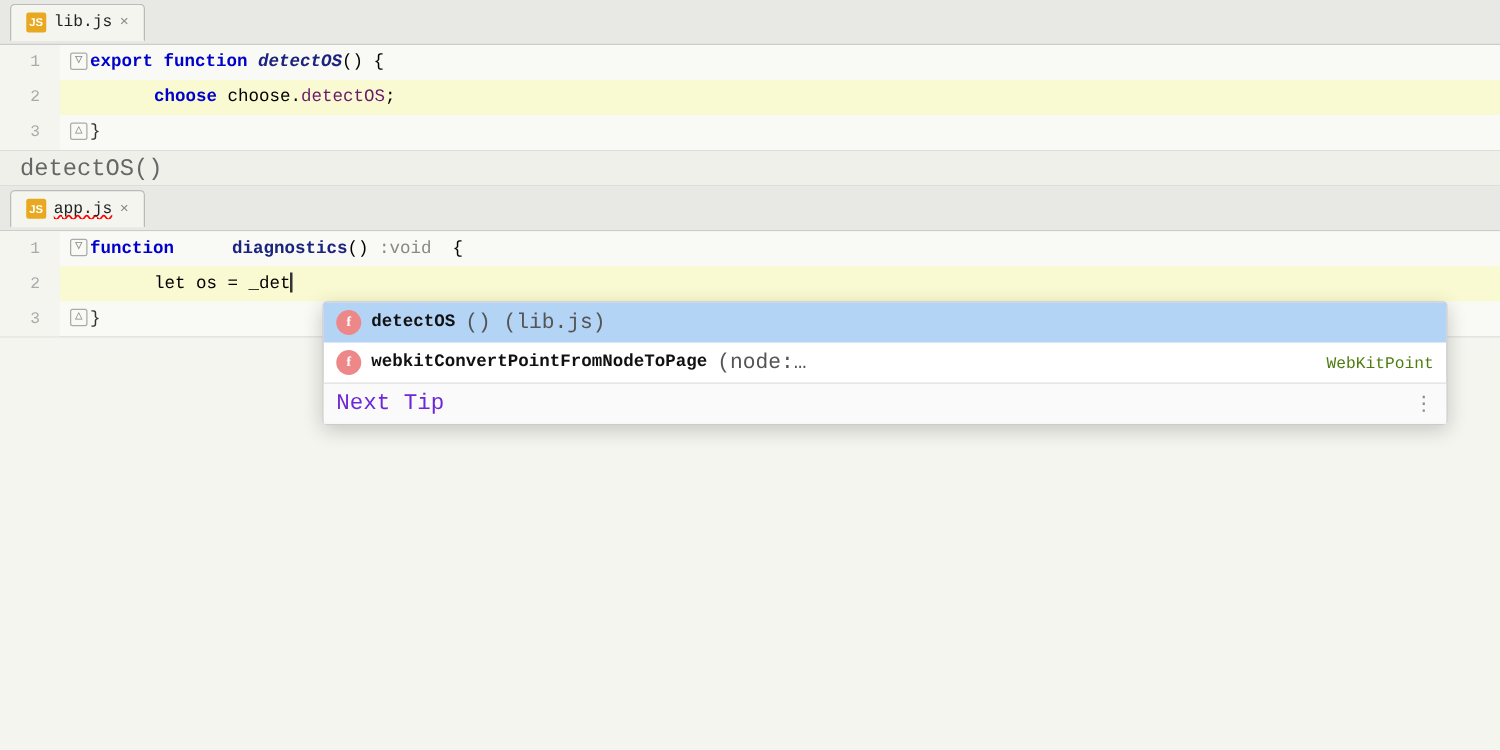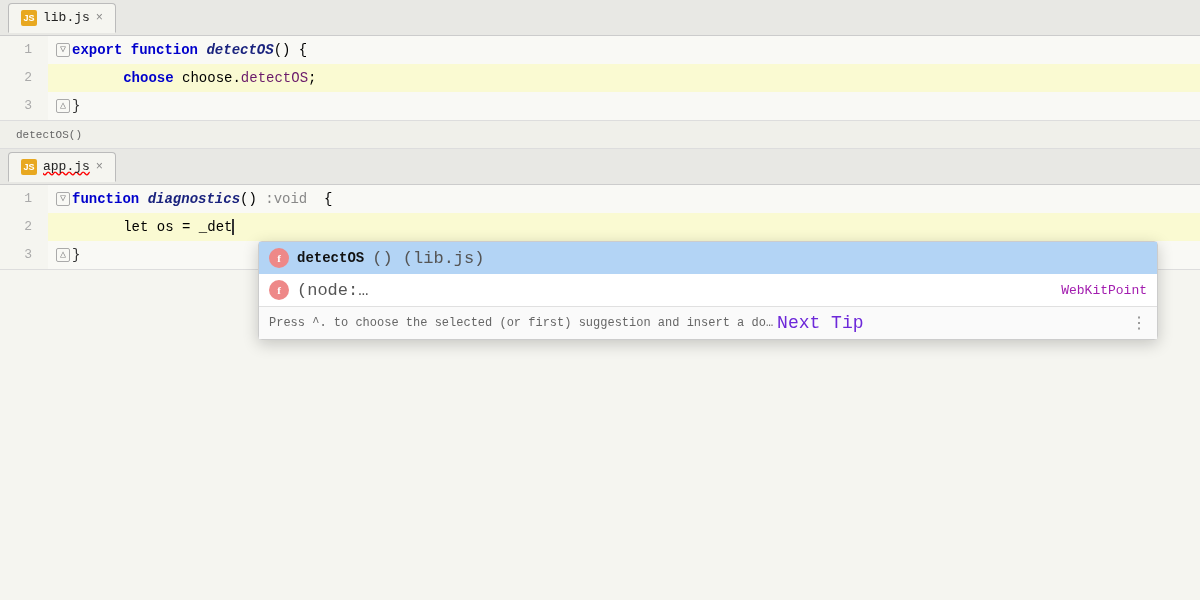--- a/index.html
+++ b/index.html
@@ -121,36 +121,36 @@
       margin-right: 2px;
       vertical-align: middle;
     }
 
     
     .kw-export { color: #0000cc; font-weight: bold; }
     .kw-function { color: #0000cc; font-weight: bold; }
     .kw-let { color: #000000; font-weight: normal; }
     .kw-return { color: #0000cc; font-weight: bold; }
     .fn-name { color: #1a237e; font-style: italic; font-weight: bold; }
-    .fn-name-diag { color: #1a237e; font-style: italic; font-weight: bold; }
+    .fn-name-diag { color: #1a237e; font-weight: bold; margin-left: 38px; }
     .type-annotation { color: #888; }
     .property { color: #6a1a6a; }
     .highlight-line { background: #fafad2; }
     .brace { color: #333; }
     .error-underline {
       text-decoration: underline wavy red;
       text-decoration-skip-ink: none;
     }
 
     
     .breadcrumb-bar {
       background: #f0f0ea;
       border-bottom: 1px solid #ddd;
       padding: 4px 16px;
-      font-size: 11px;
+      font-size: 19px;
       color: #666;
       height: 28px;
       display: flex;
       align-items: center;
     }
 
     
     .autocomplete-popup {
       position: absolute;
       background: white;
@@ -195,21 +195,21 @@
     }
 
     .autocomplete-sig {
       font-size: 17px;
       color: #555;
     }
 
     .autocomplete-type {
       margin-left: auto;
       font-size: 13px;
-      color: #a21caf;
+      color: #4d7c0f;
     }
 
     .autocomplete-footer {
       border-top: 1px solid #e0e0e0;
       padding: 6px 10px;
       font-size: 12px;
       color: #666;
       display: flex;
       align-items: center;
       gap: 4px;
@@ -326,24 +326,24 @@
 
     <div class="autocomplete-item selected">
       <div class="autocomplete-icon">f</div>
       <span class="autocomplete-name">detectOS</span>
       <span class="autocomplete-sig">() (lib.js)</span>
       <span class="autocomplete-type"></span>
     </div>
 
     <div class="autocomplete-item">
       <div class="autocomplete-icon">f</div>
+      <span class="autocomplete-name">webkitConvertPointFromNodeToPage</span>
       <span class="autocomplete-sig">(node:…</span>
       <span class="autocomplete-type">WebKitPoint</span>
     </div>
 
     <div class="autocomplete-footer">
-      <span>Press ^. to choose the selected (or first) suggestion and insert a do…</span>
       <span class="next-tip-link">Next Tip</span>
       <span class="more-icon">⋮</span>
     </div>
 
   </div>
 </div>
 
 </body></html>

